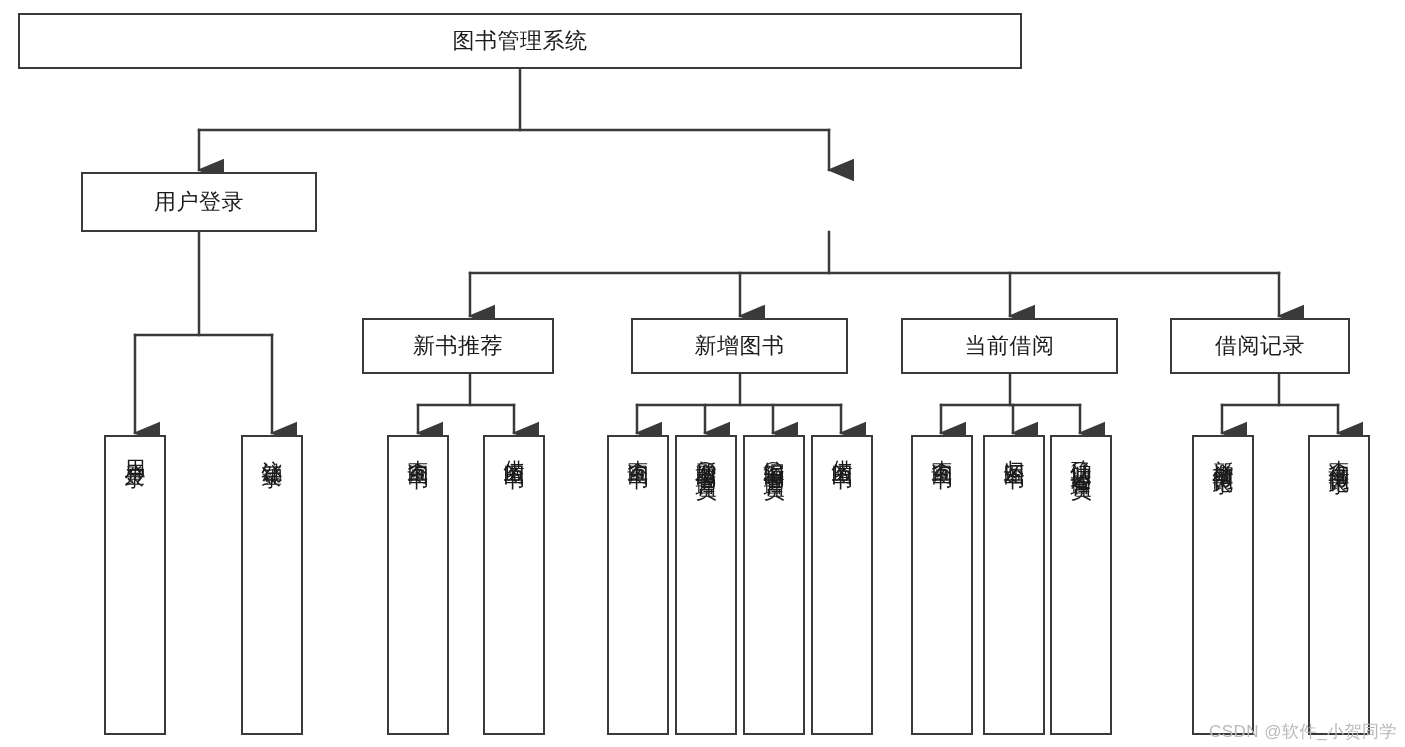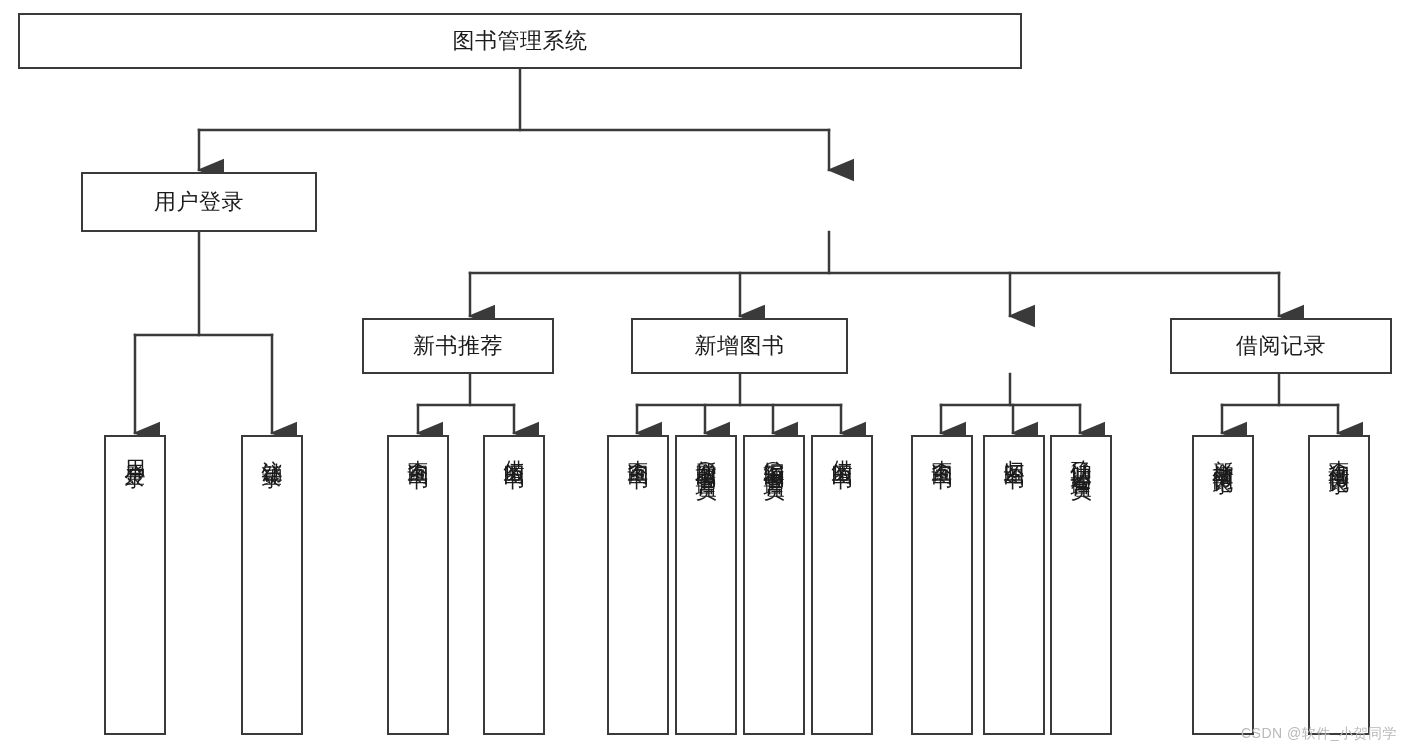--- a/index.html
+++ b/index.html
@@ -49,21 +49,21 @@
     white-space: nowrap;
   }
   .node-v {
     padding-top: 6px;
     align-items: flex-start;
   }
   .watermark {
     position: absolute;
     right: 8px;
     bottom: 4px;
-    font-size: 14px;
+    font-size: 17px;
     color: #b9b9b9;
     white-space: nowrap;
     letter-spacing: 0.5px;
   }
 </style>
 </head>
 <body>
 
 <div id="canvas">
 
@@ -117,21 +117,24 @@
   <div class="node node-h" id="n-l2-0" style="left: 81px; top: 172px; width: 236px; height: 60px;">
     <span class="label">用户登录</span>
   </div>
 
   <div class="node node-h" id="n-l3-0" style="left: 362px; top: 318px; width: 192px; height: 56px;">
     <span class="label">新书推荐</span>
   </div>
   <div class="node node-h" id="n-l3-1" style="left: 631px; top: 318px; width: 217px; height: 56px;">
     <span class="label">新增图书</span>
   </div>
-  <div class="node node-h" id="n-l3-3" style="left: 1170px; top: 318px; width: 222px; height: 56px;">
+  <div class="node node-h" id="n-l3-2" style="left: 901px; top: 318px; width: 217px; height: 56px;">
+    <span class="label">当前借阅</span>
+  </div>
+  <div class="node node-h" id="n-l3-3" style="left: 1170px; top: 318px; width: 180px; height: 56px;">
     <span class="label">借阅记录</span>
   </div>
 
   <div class="node node-v" id="n-lf-0" style="left: 104px; top: 435px; width: 62px; height: 300px;">
     <span class="label">用户登录</span>
   </div>
   <div class="node node-v" id="n-lf-1" style="left: 241px; top: 435px; width: 62px; height: 300px;">
     <span class="label">注销登录</span>
   </div>
   <div class="node node-v" id="n-lf-2" style="left: 387px; top: 435px; width: 62px; height: 300px;">

